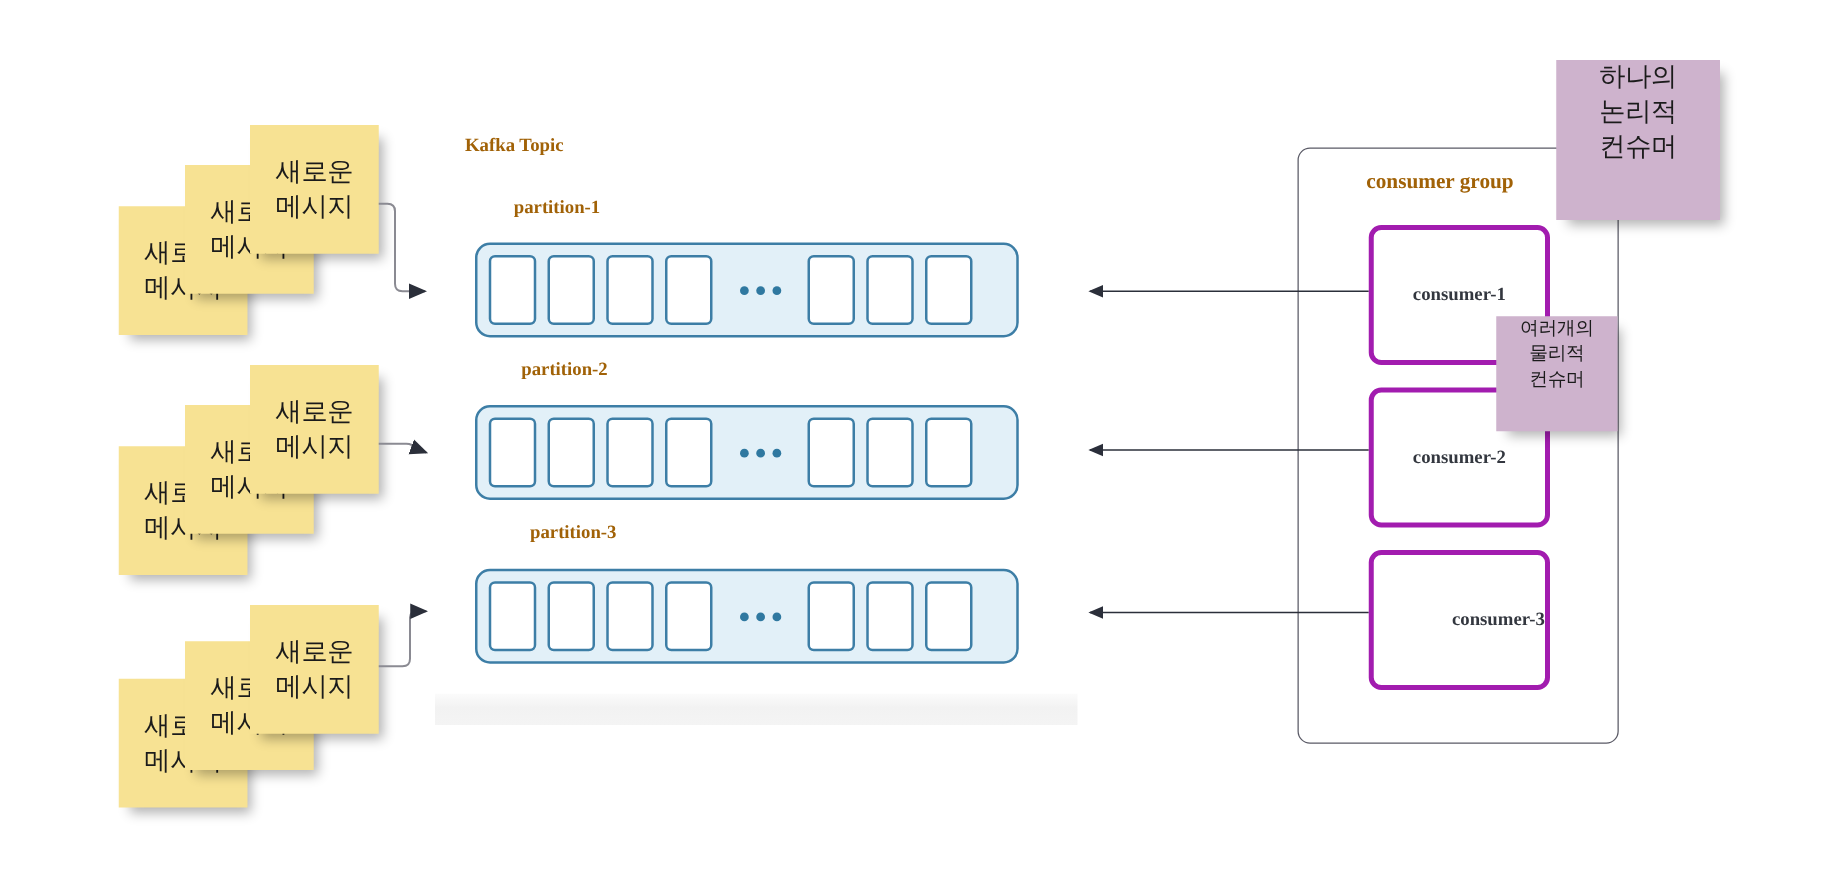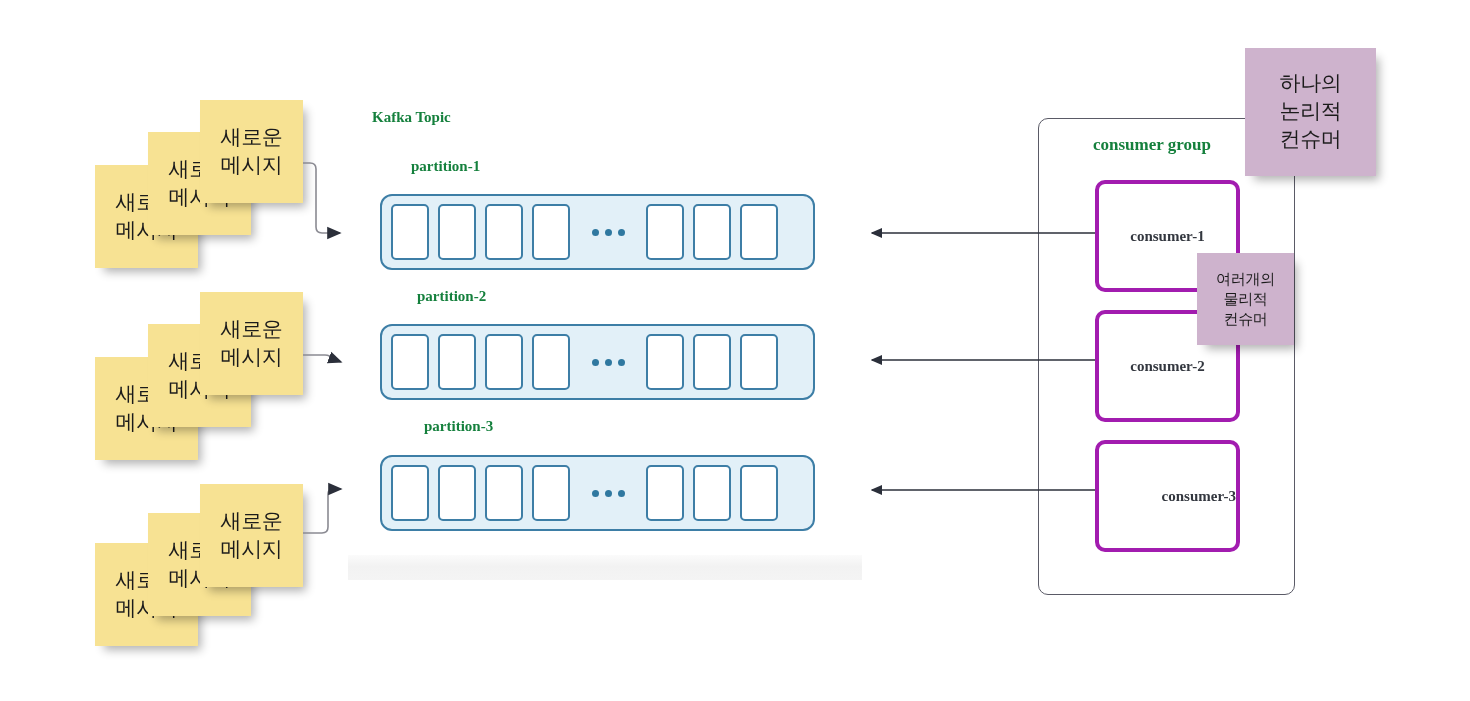--- a/index.html
+++ b/index.html
@@ -44,21 +44,20 @@
   .note.back  { z-index: 1; }
   .note.mid   { z-index: 2; }
   .note.front { z-index: 3; }
 
   
   .pnote {
     position: absolute;
     background: #ceb3cd;
     box-shadow: 6px 7px 9px -3px rgba(0,0,0,0.30);
     display: flex;
-    align-items: center;
     justify-content: center;
     z-index: 40;
     box-sizing: border-box;
   }
   .pnote-text {
     font-family: "Liberation Serif", "DejaVu Serif", serif;
     color: #1b1b1b;
     text-align: center;
     white-space: pre-line;
     letter-spacing: -0.3px;
@@ -66,21 +65,21 @@
   #pnote-logical { left: 1245px; top: 48px; width: 131px; height: 128px; }
   #pnote-logical .pnote-text { font-size: 21px; line-height: 1.33; }
   #pnote-physical { left: 1197px; top: 253px; width: 97px; height: 92px; }
   #pnote-physical .pnote-text { font-size: 15px; line-height: 1.35; }
 
   
   .label {
     position: absolute;
     font-family: "Liberation Serif", "DejaVu Serif", serif;
     font-weight: bold;
-    color: #15803d;
+    color: #a16207;
     white-space: nowrap;
   }
   #topic-label     { left: 372px; top: 109px; font-size: 15px; }
   #partition-1-label { left: 411px; top: 158px; font-size: 15px; }
   #partition-2-label { left: 405px; top: 288px; font-size: 15px; margin-left: 12px; }
   #partition-3-label { left: 424px; top: 418px; font-size: 15px; }
   #consumer-group-label { left: 1093px; top: 135px; font-size: 17px; z-index: 30; }
 
   
   .partition {

